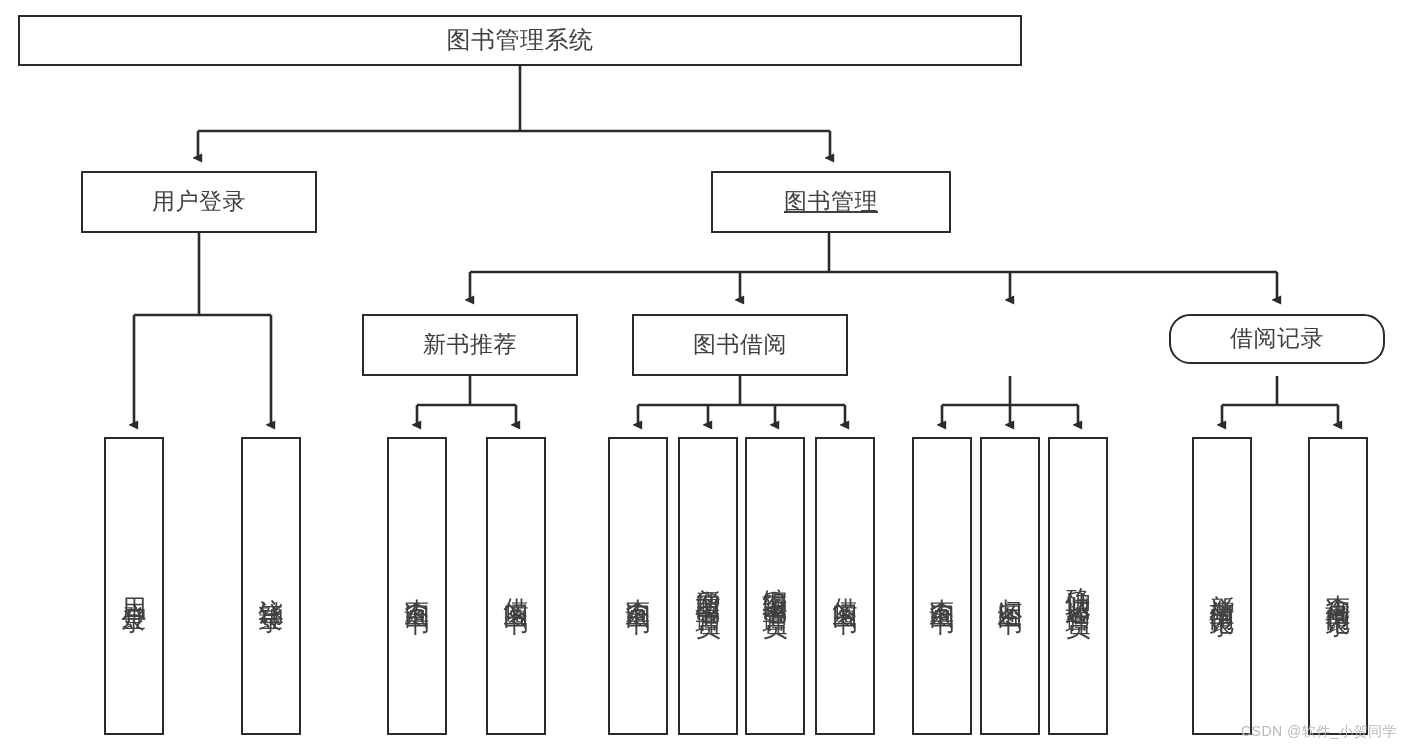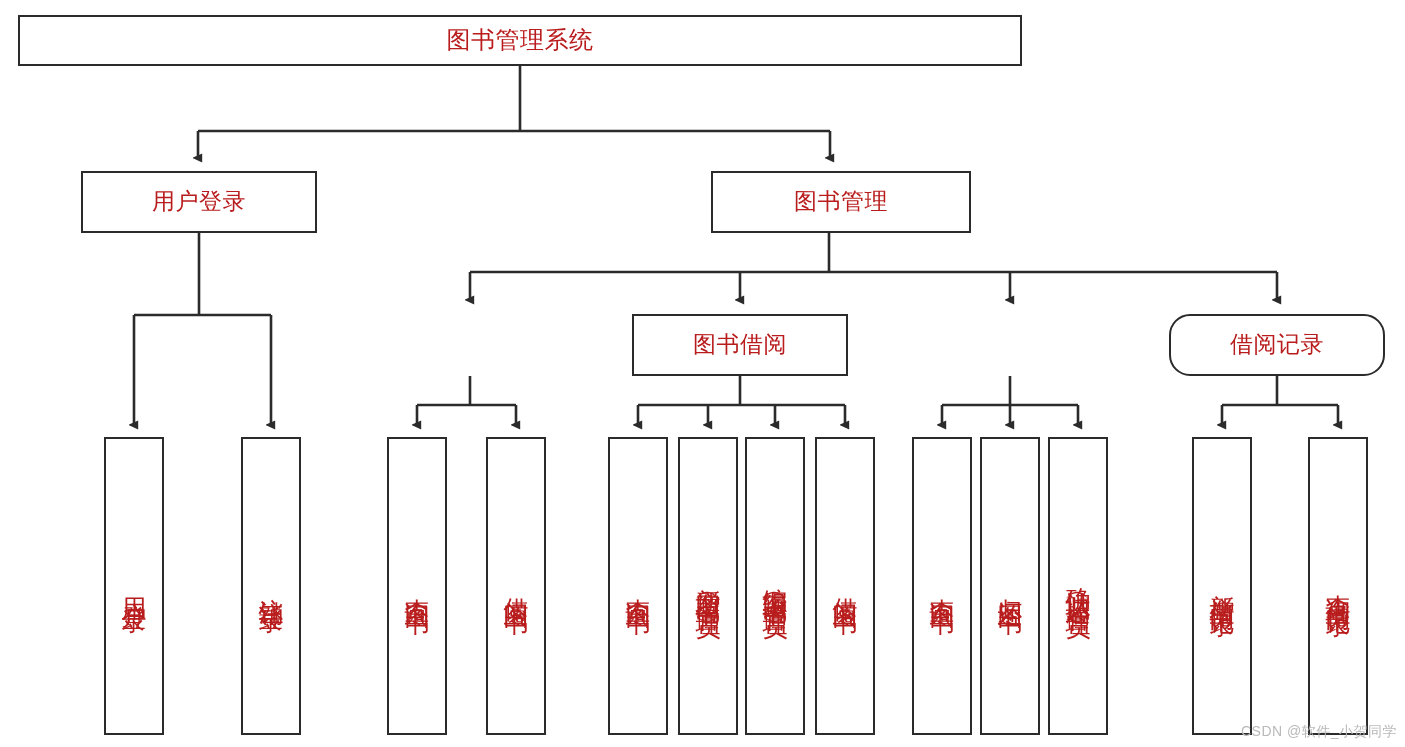--- a/index.html
+++ b/index.html
@@ -26,21 +26,21 @@
     pointer-events: none;
   }
   .node {
     position: absolute;
     box-sizing: border-box;
     border: 2.4px solid #2b2b2b;
     background: #ffffff;
     display: flex;
     align-items: center;
     justify-content: center;
-    color: #b91c1c;
+    color: #404040;
     text-align: center;
   }
   .node .lbl {
     display: block;
     line-height: 1.18;
     letter-spacing: 0.5px;
   }
   
   .node.horiz .lbl {
     font-size: 23px;
@@ -128,28 +128,31 @@
     </g>
   </svg>
 
   <div class="node horiz root" style="left:18px; top:15px; width:1004px; height:51px;">
     <span class="lbl">图书管理系统</span>
   </div>
 
   <div class="node horiz" style="left:81px; top:171px; width:236px; height:62px;">
     <span class="lbl">用户登录</span>
   </div>
-  <div class="node horiz" style="left:711px; top:171px; width:260px; height:62px;">
+  <div class="node horiz" style="left:711px; top:171px; width:240px; height:62px;text-decoration:underline;">
     <span class="lbl">图书管理</span>
   </div>
 
+  <div class="node horiz" style="left:362px; top:314px; width:216px; height:62px;">
+    <span class="lbl">新书推荐</span>
+  </div>
   <div class="node horiz" style="left:632px; top:314px; width:216px; height:62px;">
     <span class="lbl">图书借阅</span>
   </div>
-  <div class="node horiz" style="left:1169px; top:314px; width:216px; height:62px;border-radius:21px;">
+  <div class="node horiz" style="left:1169px; top:314px; width:216px; height:50px;border-radius:21px;">
     <span class="lbl">借阅记录</span>
   </div>
 
   <div class="node vert" style="left:104px; top:437px; width:60px; height:298px;">
     <span class="lbl">用户登录</span>
   </div>
   <div class="node vert" style="left:241px; top:437px; width:60px; height:298px;">
     <span class="lbl">注销登录</span>
   </div>
 

